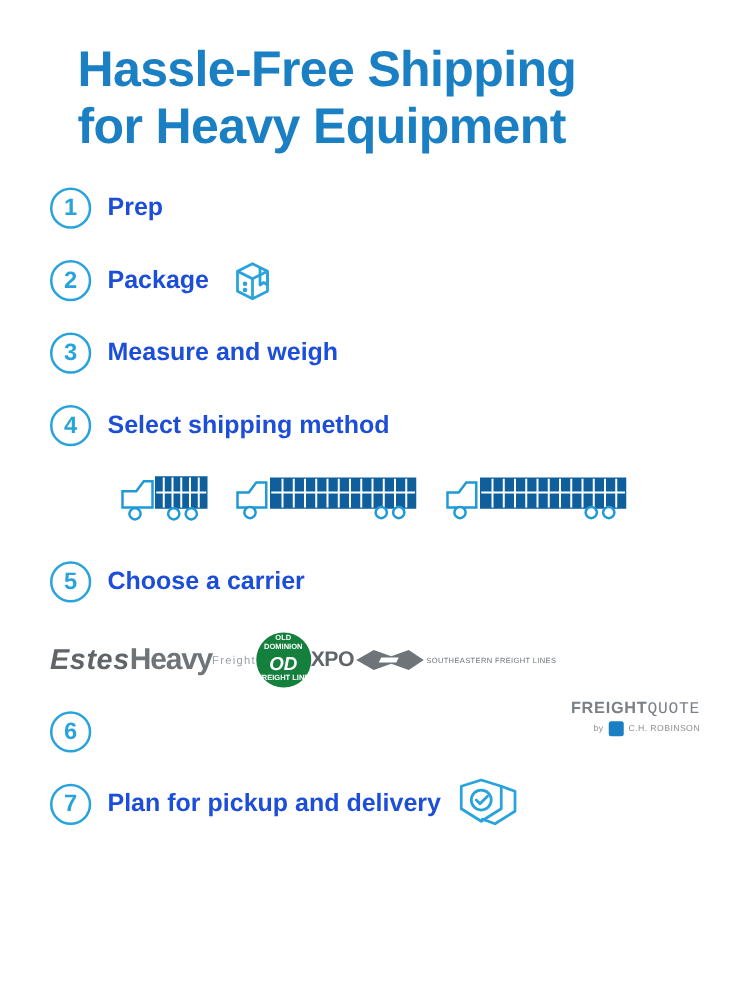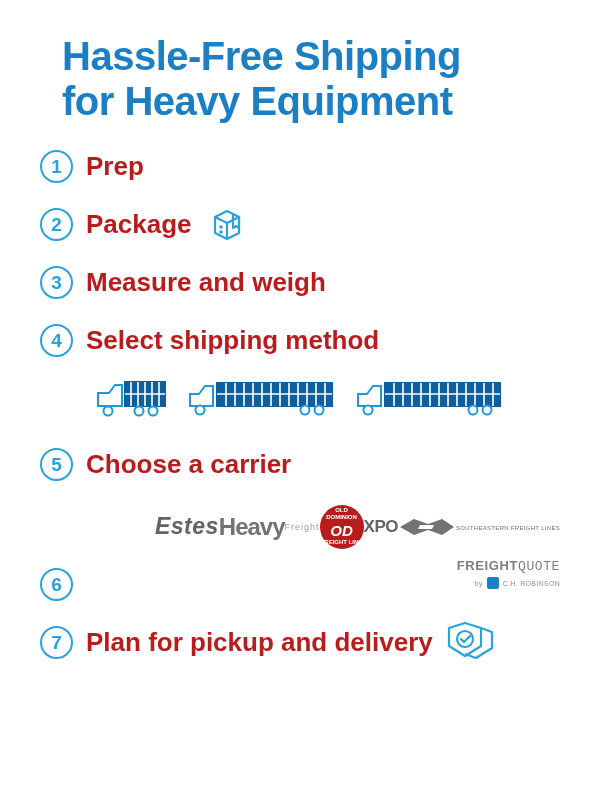--- a/index.html
+++ b/index.html
@@ -56,41 +56,41 @@
     color: #29a3dc;
     font-size: 19px;
     font-weight: bold;
     display: flex;
     align-items: center;
     justify-content: center;
     margin-right: 13px;
     box-sizing: border-box;
   }
   .label {
-    color: #b91c1c;
-    font-size: 26px;
+    color: #1d4ed8;
+    font-size: 20px;
     font-weight: bold;
     white-space: nowrap;
   }
   .inline-icon {
     margin-left: 10px;
     display: inline-flex;
     align-items: center;
   }
   .icon-row {
     display: flex;
     align-items: flex-end;
     justify-content: center;
     gap: 18px;
     margin: 6px 0 10px 0;
   }
   .carrier-row {
     display: flex;
     align-items: center;
-    justify-content: flex-end;
+    justify-content: flex-start;
     margin: 10px 0 6px 0;
     height: 46px;
   }
   .carrier {
     display: flex;
     align-items: center;
     justify-content: center;
     color: #6e7478;
   }
   .carrier-estes {
@@ -114,21 +114,21 @@
     font-size: 9px;
     letter-spacing: 1px;
     color: #9aa0a4;
     display: block;
     margin-top: 1px;
   }
   .carrier-old-dominion {
     width: 44px;
     height: 44px;
     border-radius: 50%;
-    background: #b91c1c;
+    background: #15803d;
     color: #ffffff;
     font-size: 6px;
     font-weight: bold;
     text-align: center;
     display: flex;
     flex-direction: column;
     align-items: center;
     justify-content: center;
     line-height: 1.25;
   }

